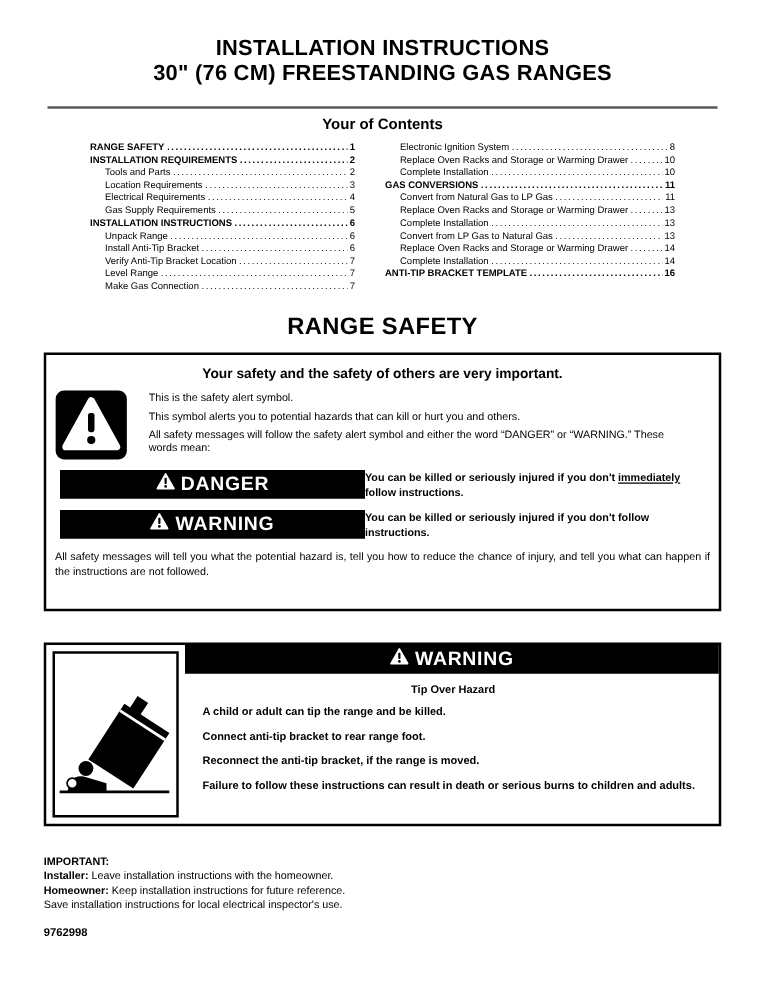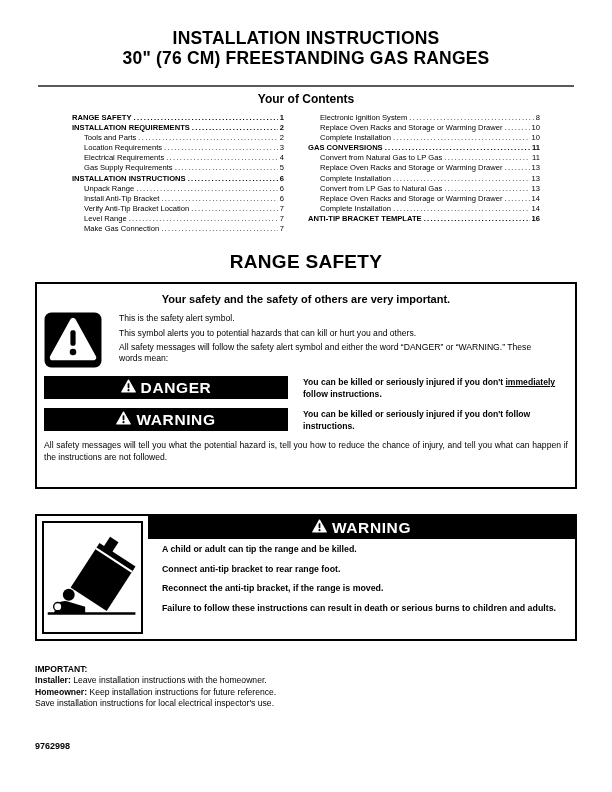--- a/index.html
+++ b/index.html
@@ -31,21 +31,21 @@
 
   .safety-box { border:2px solid #000; padding:7px 7px 24px; }
   .sb-heading { text-align:center; font-weight:bold; font-size:11px; margin:2px 0 5px; }
   .sb-text { font-size:8.6px; line-height:11.5px; text-align:justify; }
 
   .alert-row { display:flex; gap:17px; margin:7px 0 6px; }
   .alert-icon svg { display:block; }
   .alert-lines { font-size:8.6px; line-height:11px; width:432px; padding-top:1px; }
   .alert-lines .al { margin-bottom:3.5px; }
 
-  .signal-row { display:flex; gap:15px; margin:8px 0; align-items:flex-start; }
+  .signal-row { display:flex; margin:8px 0; align-items:flex-start;justify-content:center; }
   .signal-bar { width:244px; height:23px; background:#000; color:#fff;
     display:flex; align-items:center; justify-content:center; gap:5px; flex:0 0 auto; }
   .signal-label { font-weight:bold; font-size:15.5px; letter-spacing:0.6px; }
   .signal-desc { font-size:8.6px; font-weight:bold; line-height:11.5px; padding-top:1px; max-width:272px; }
   .u { text-decoration:underline; }
   .sb-outro { margin-top:3px; }
 
   .tipover-box { border:2px solid #000; margin-top:25px; display:flex; }
   .tipover-left { flex:0 0 101px; margin:5px; border:2px solid #000;
     display:flex; align-items:flex-end; justify-content:center; background:#fff; }
@@ -275,20 +275,21 @@
         <span>
           <svg width="15" height="14" viewBox="0 0 24 22" aria-hidden="true">
             <path d="M12 1.5 L22.8 20.5 L1.2 20.5 Z" fill="#fff" stroke="#fff" stroke-width="2" stroke-linejoin="round"></path>
             <rect x="10.6" y="6.5" width="2.8" height="8" rx="1" fill="#000"></rect>
             <circle cx="12" cy="17.6" r="1.7" fill="#000"></circle>
           </svg>
         </span>
         <span class="signal-label">WARNING</span>
       </div>
       <div class="tipover-body">
+        <div class="hazard-title">Tip Over Hazard</div>
         <div>
             <div class="tipover-line">A child or adult can tip the range and be killed.</div>
             <div class="tipover-line">Connect anti-tip bracket to rear range foot.</div>
             <div class="tipover-line">Reconnect the anti-tip bracket, if the range is moved.</div>
             <div class="tipover-line">Failure to follow these instructions can result in death or serious burns to children and adults.</div>
           </div>
       </div>
     </div>
   </div>
 

